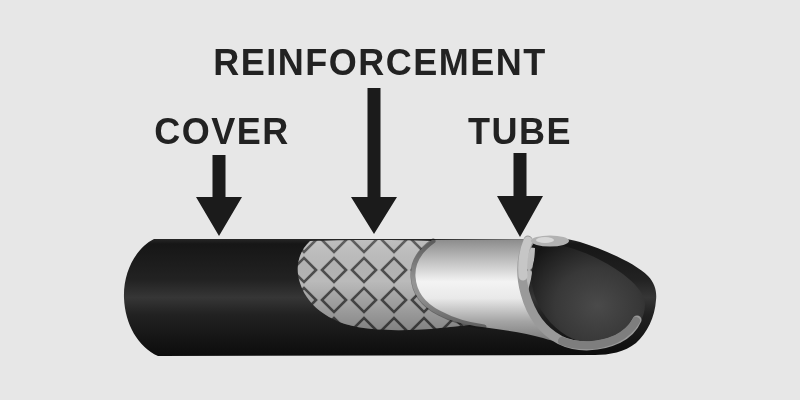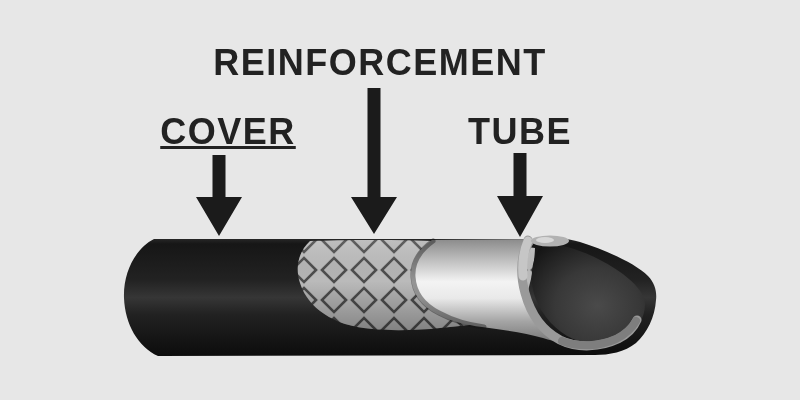--- a/index.html
+++ b/index.html
@@ -26,21 +26,21 @@
     position: absolute;
     transform: translateX(-50%);
     font-weight: 700;
     font-size: 36px;
     line-height: 1.0;
     letter-spacing: 1.5px;
     color: #222222;
     white-space: nowrap;
     user-select: none;
   }
-  .label-cover        { left: 228px; top: 114px; text-decoration: underline; }
+  .label-cover        { left: 222px; top: 114px; }
   .label-reinforcement{ left: 380px; top: 45px;  }
   .label-tube         { left: 520px; top: 114px; }
 </style>
 </head>
 <body>
 
 <div class="stage">
 
   <svg width="800" height="400" viewBox="0 0 800 400">
     <defs>

